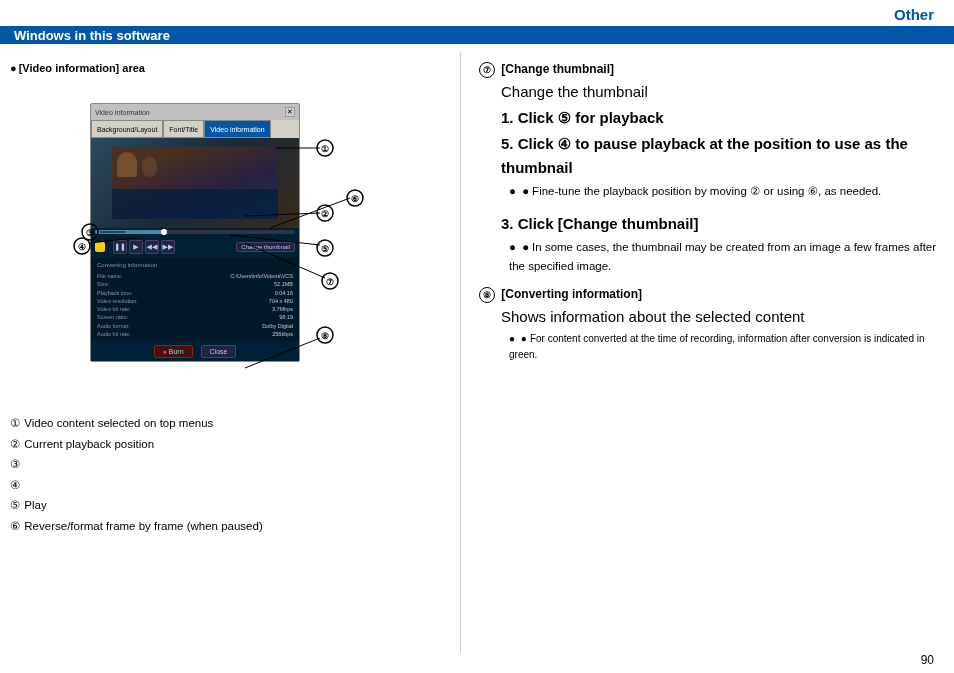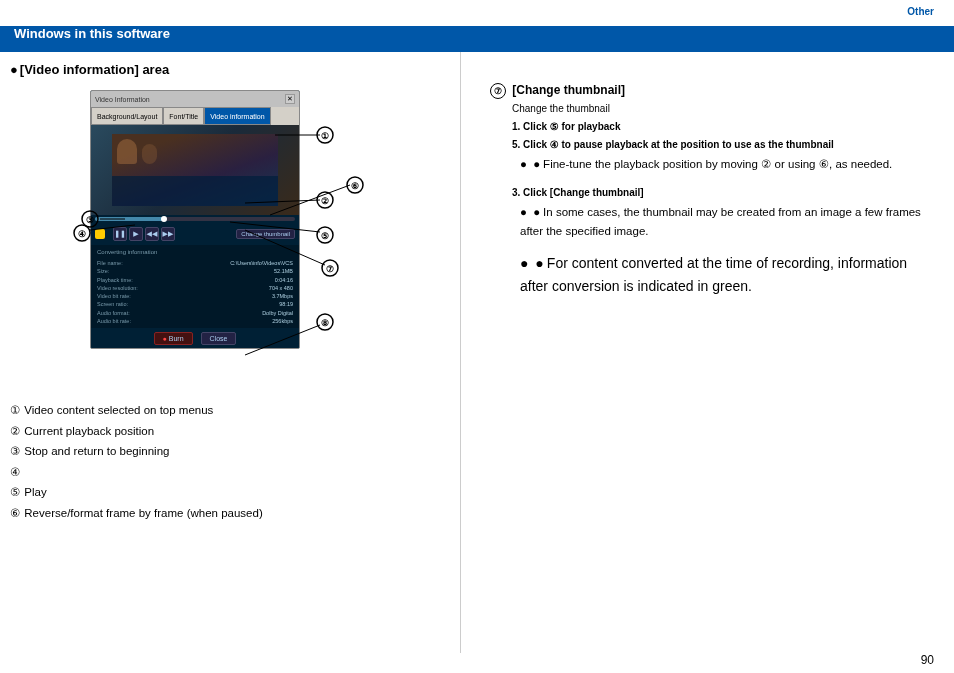--- a/index.html
+++ b/index.html
@@ -13,53 +13,53 @@
       position: relative;
       overflow: hidden;
     }
 
     
     .top-other {
       position: absolute;
       top: 6px;
       right: 20px;
       color: #0057a8;
-      font-size: 10px;
+      font-size: 15px;
       font-weight: bold;
     }
 
     
     .header-bar {
       position: absolute;
       top: 26px;
       left: 0;
       right: 0;
-      height: 26px;
+      height: 18px;
       background: #0057a8;
       display: flex;
-      align-items: flex-start;
+      align-items: center;
       padding-left: 14px;
     }
     .header-bar span {
       color: #fff;
       font-weight: bold;
       font-size: 13px;
     }
 
     
     .left-col {
       width: 460px;
       padding: 10px 14px;
       flex-shrink: 0;
     }
 
     .section-title {
       font-weight: bold;
-      font-size: 13px;
-      margin-bottom: 8px;
+      font-size: 11px;
+      margin-bottom: 24px;
     }
     .section-title::before {
       content: "●";
       margin-right: 2px;
     }
 
     .window-mockup {
       width: 210px;
       background: #00405e;
       border: 1px solid #888;
@@ -302,21 +302,21 @@
       border: 1.5px solid #000;
       border-radius: 50%;
       font-size: 9px;
       font-weight: bold;
       margin-right: 3px;
       vertical-align: middle;
     }
 
     .right-section p {
       margin-left: 22px;
-      font-size: 10px;
+      font-size: 15px;
       line-height: 1.6;
       margin-bottom: 2px;
     }
 
     .right-section p.bold {
       font-weight: bold;
     }
 
     .right-section .sub-item {
       margin-left: 30px;
@@ -496,57 +496,61 @@
     <div class="ann-row">
       <span>①</span>
       <span>Video content selected on top menus</span>
     </div>
     <div class="ann-row">
       <span>②</span>
       <span>Current playback position</span>
     </div>
     <div class="ann-row">
       <span>③</span>
-      <span>Stop and return to beginning</span>
     </div>
     <div class="ann-row">
       <span>④</span>
     </div>
     <div class="ann-row">
       <span>⑤</span>
       <span>Play</span>
     </div>
     <div class="ann-row">
       <span>⑥</span>
       <span>Reverse/format frame by frame (when paused)</span>
     </div>
   </div>
 
 </div>
 
-<div style="position:absolute;top:52px;left:462px;right:0;bottom:20px;padding:10px 28px;margin-top:21px;">
+<div style="position:absolute;top:52px;left:462px;right:0;bottom:20px;padding:10px 17px;">
 
   <div class="right-section">
     <div class="right-section-title">
       <span class="circle-num">⑦</span>
       <span>[Change thumbnail]</span>
     </div>
     <p>Change the thumbnail</p>
     <p class="bold"><strong>1. Click ⑤ for playback</strong></p>
     <p class="bold"><strong>5. Click ④ to pause playback at the position to use as the thumbnail</strong></p>
     <div class="right-section sub-item" style="margin-left:30px;font-size:11.5px;line-height:1.6;">
       <span class="bullet-dot"></span>Fine-tune the playback position by moving ② or using ⑥, as needed.
     </div>
     <p class="bold" style="margin-left:22px;font-weight:bold;"><strong>3. Click [Change thumbnail]</strong></p>
     <div class="right-section sub-item" style="margin-left:30px;font-size:11.5px;line-height:1.6;">
       <span class="bullet-dot"></span>In some cases, the thumbnail may be created from an image a few frames after the specified image.
     </div>
   </div>
 
   <div class="right-section" style="margin-top:8px;">
-    <div class="right-section sub-item" style="margin-left:30px;font-size:14px;line-height:1.6;">
+    <div class="right-section-title">
+      <span class="circle-num">⑧</span>
+      <span>[Converting information]</span>
+    </div>
+    <p>Shows information about the selected content</p>
+    <div class="right-section sub-item" style="margin-left:30px;font-size:10px;line-height:1.6;">
       <span class="bullet-dot"></span>For content converted at the time of recording, information after conversion is indicated in green.
     </div>
   </div>
 
 </div>
 
 <div class="page-num">90</div>
 
 </body></html>

